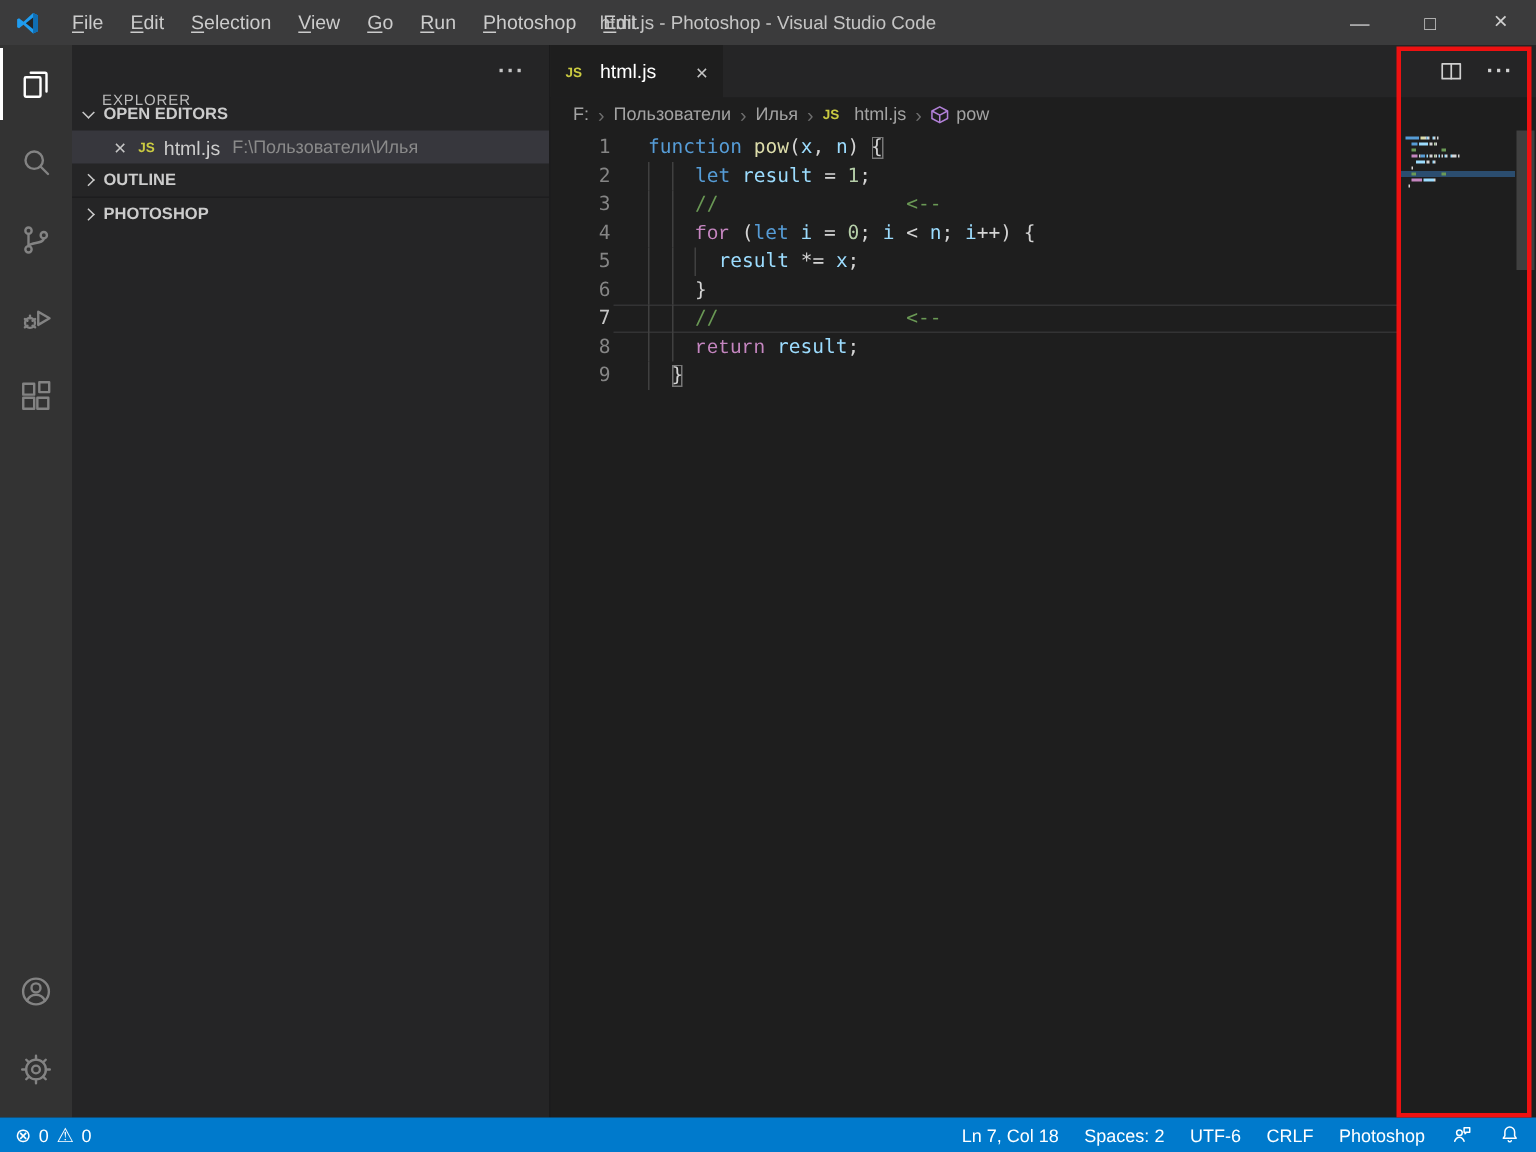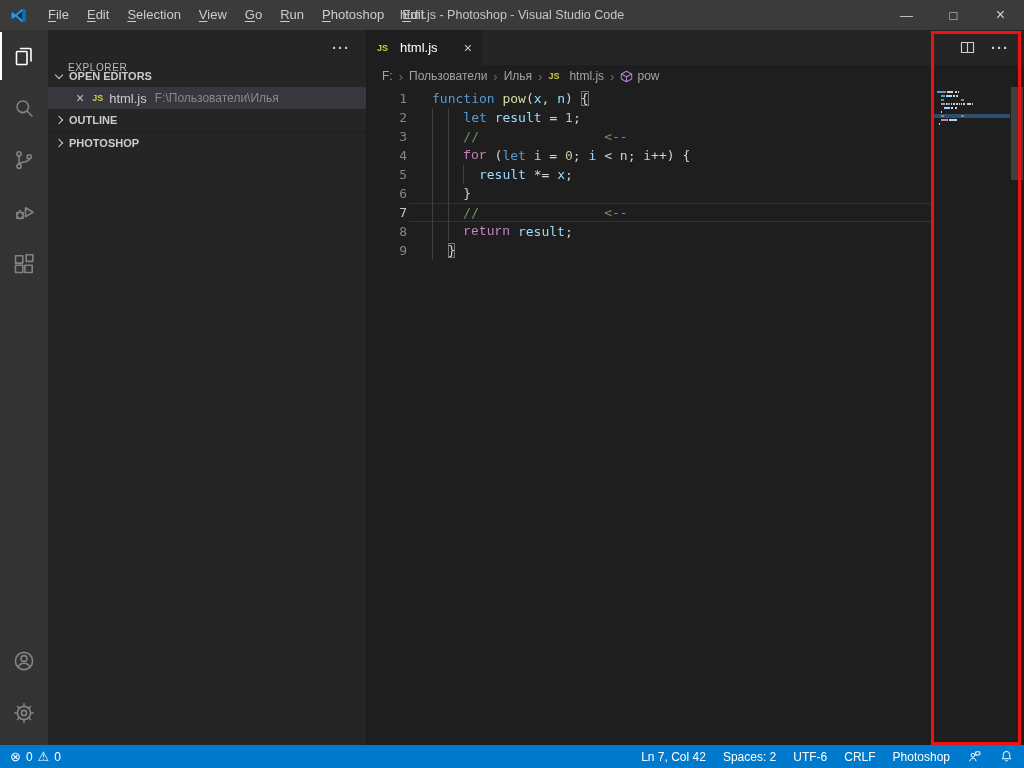--- a/index.html
+++ b/index.html
@@ -354,21 +354,21 @@
   </div>
 
   <div class="statusbar">
     <div class="st-left">
       <span class="st-ico">⊗</span>
       <span class="st-item">0</span>
       <span class="st-ico">⚠</span>
       <span class="st-item">0</span>
     </div>
     <div class="st-right">
-      <span class="st-item">Ln 7, Col 42</span>
+      <span class="st-item">Ln 7, Col 18</span>
       <span class="st-item">Spaces: 2</span>
       <span class="st-item">UTF-6</span>
       <span class="st-item">CRLF</span>
       <span class="st-item">Photoshop</span>
       <svg class="icon" viewBox="0 0 24 24" style="stroke:#fff">
           <circle cx="9.5" cy="9.8" r="3"></circle>
           <path d="M4.5 19c1-2.9 2.8-4.3 5-4.3s4 1.4 5 4.3"></path>
           <path d="M14.5 4.5h6v4.7h-3.4l-1.6 1.6V9.2h-1z"></path>
         </svg>
       <svg class="icon" viewBox="0 0 24 24" style="stroke:#fff">

